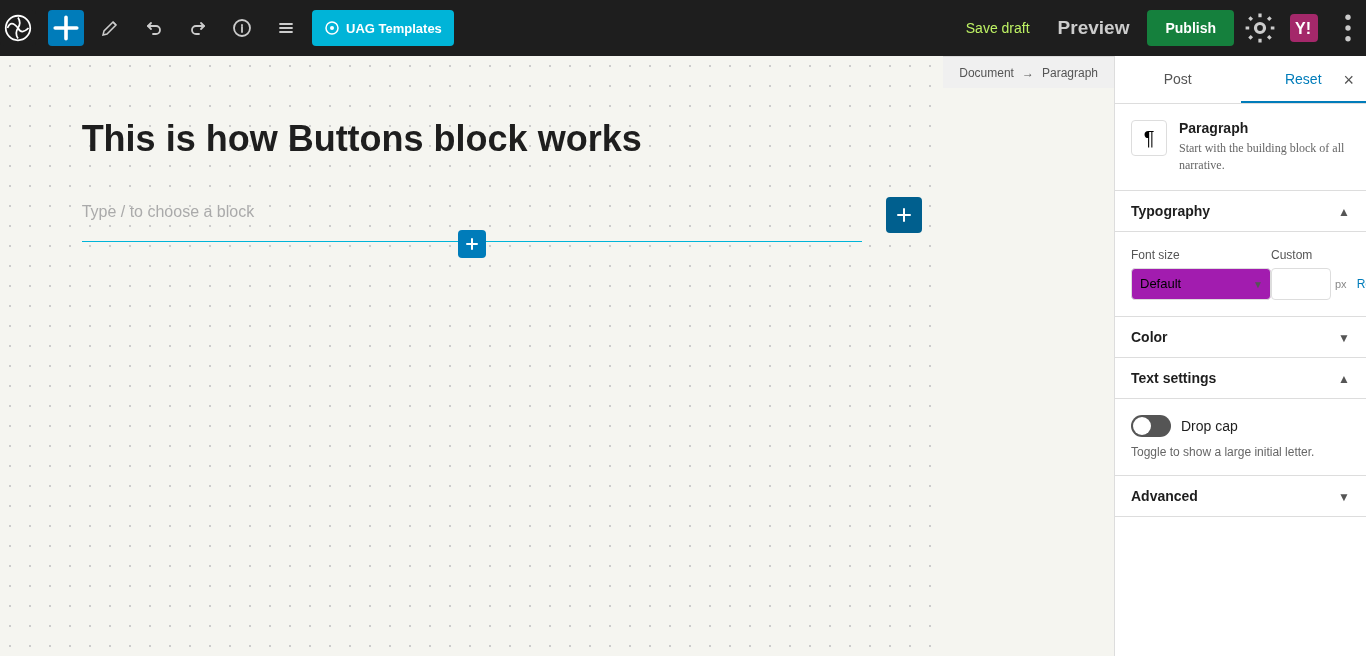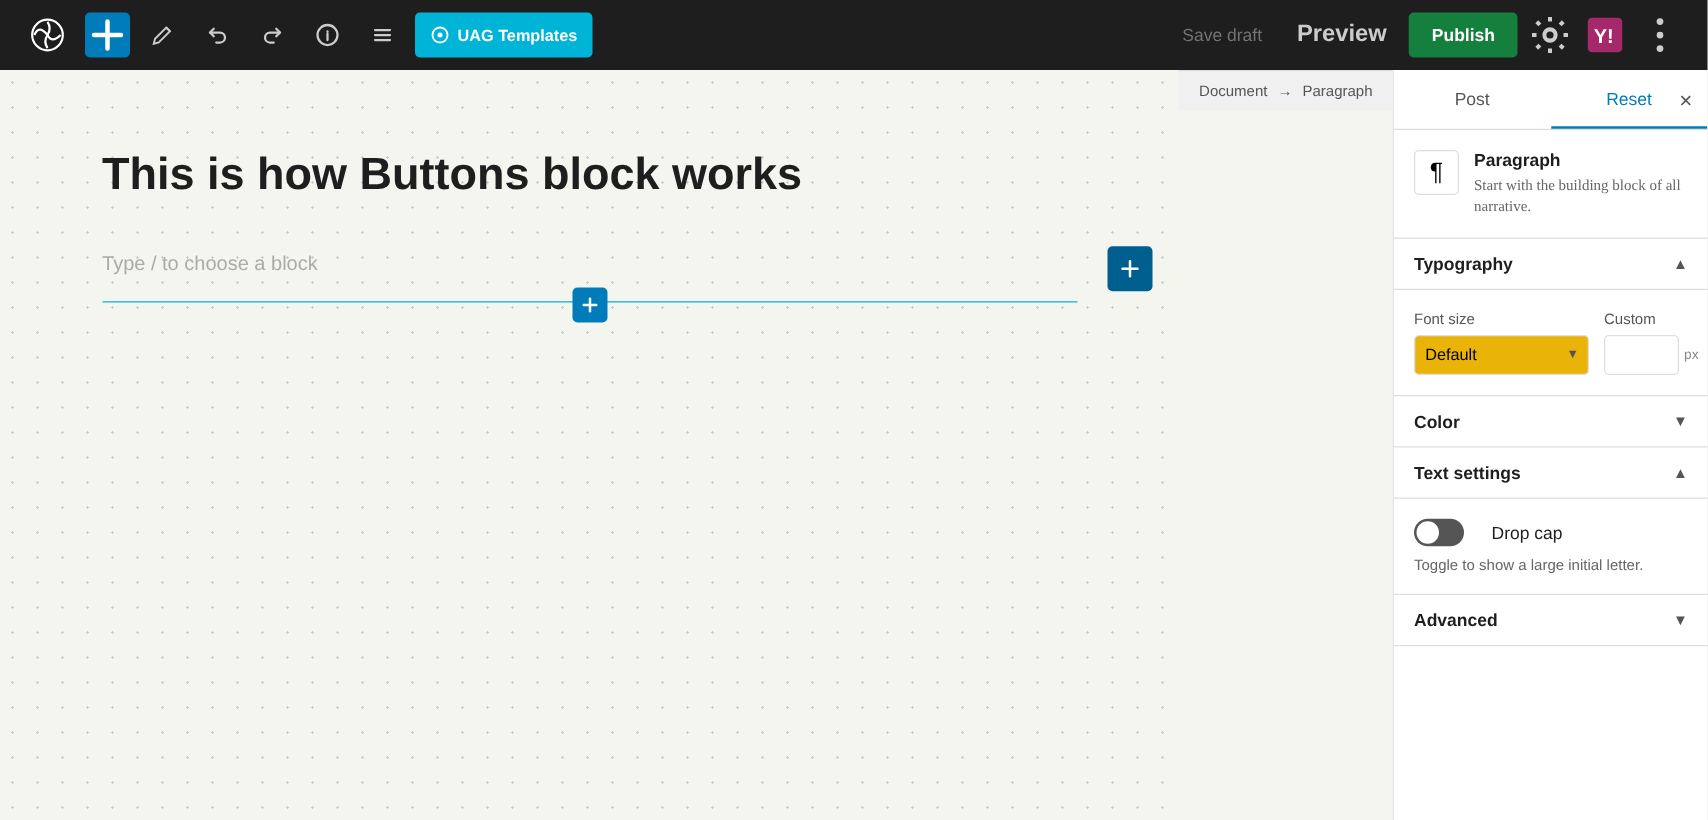--- a/index.html
+++ b/index.html
@@ -1,21 +1,21 @@
 <!DOCTYPE html>
 <html><head>
   <meta charset="utf-8">
   <style>
     * { box-sizing: border-box; margin: 0; padding: 0; }
     body { font-family: -apple-system, BlinkMacSystemFont, 'Segoe UI', sans-serif; background: #f0f0f1; height: 656px; overflow: hidden; display: flex; flex-direction: column; }
 
     
     .toolbar {
       display: flex; align-items: center; height: 56px;
-      background: #1e1e1e; padding: 0 20px; gap: 8px; flex-shrink: 0; z-index: 100;
+      background: #1e1e1e; padding: 0 0; gap: 8px; flex-shrink: 0; z-index: 100;
     }
     .toolbar-wp-logo {
       width: 36px; height: 36px; background: #1e1e1e; border-radius: 4px;
       display: flex; align-items: center; justify-content: center; cursor: pointer;
       margin-right: 4px;
     }
     .toolbar-wp-logo svg { width: 28px; height: 28px; }
     .toolbar-btn {
       width: 36px; height: 36px; background: none; border: none; cursor: pointer;
       display: flex; align-items: center; justify-content: center;
@@ -32,21 +32,21 @@
     .uag-btn {
       display: flex; align-items: center; gap: 6px;
       background: #00b4d8; border: none; border-radius: 4px;
       color: white; font-size: 13px; font-weight: 600; padding: 6px 12px;
       cursor: pointer; height: 36px;
     }
 
     .toolbar-spacer { flex: 1; }
 
     .save-draft-btn {
-      background: none; border: none; color: #737373; font-size: 14px;
+      background: none; border: none; color: #bef264; font-size: 14px;
       cursor: pointer; padding: 6px 10px; border-radius: 4px;
     }
 
     .preview-btn {
       background: none; border: none; color: #ccc; font-size: 19px;
       cursor: pointer; padding: 6px 10px; border-radius: 4px; font-weight: bold;
     }
 
     .publish-btn {
       background: #15803d; border: none; color: white; font-size: 14px; font-weight: 600;
@@ -145,59 +145,59 @@
       width: 36px; height: 36px; background: white; border: 1px solid #ddd;
       border-radius: 4px; display: flex; align-items: center; justify-content: center;
       font-size: 20px; flex-shrink: 0;
     }
     .block-info-text {}
     .block-info-title { font-size: 14px; font-weight: 600; color: #1e1e1e; margin-bottom: 4px; }
     .block-info-desc { font-size: 12px; color: #666; line-height: 1.4; font-family: Liberation Serif, serif; }
 
     
     .section-header {
-      display: flex; align-items: center; justify-content: space-between;
+      display: flex; align-items: flex-end; justify-content: space-between;
       padding: 12px 16px; cursor: pointer; border-bottom: 1px solid #ddd;
     }
     .section-header-title { font-size: 14px; font-weight: 600; color: #1e1e1e; }
     .section-header-chevron { color: #555; font-size: 12px; }
 
     
     .typography-section { padding: 16px; border-bottom: 1px solid #ddd; }
     .font-size-row {
-      display: flex; align-items: center; gap: 12px; margin-top: 0;
+      display: flex; align-items: center; margin-top: 0;
     }
     .font-size-label { font-size: 12px; color: #555; margin-bottom: 6px; }
     .font-size-col { display: flex; flex-direction: column; }
     .font-size-select-wrap { position: relative; }
     .font-size-select {
       width: 140px; height: 32px; border: 1px solid #ddd; border-radius: 4px;
       font-size: 13px; padding: 0 12px 0 8px; appearance: none;
-      background: #eab308; cursor: pointer;
+      background: #a21caf; cursor: pointer;
     }
     .font-size-select-arrow {
       position: absolute; right: 8px; top: 50%; transform: translateY(-50%);
       font-size: 10px; color: #555; pointer-events: none;
     }
     .custom-col { display: flex; flex-direction: column; flex: 1; }
     .custom-input-wrap { display: flex; align-items: center; gap: 4px; }
     .custom-input {
       width: 60px; height: 32px; border: 1px solid #ddd; border-radius: 4px;
       font-size: 13px; padding: 0 4px; text-align: center;
     }
     .px-label { font-size: 11px; color: #888; }
     .reset-btn {
       background: none; border: none; color: #007cba; font-size: 12px;
       cursor: pointer; padding: 4px 6px; border-radius: 3px;
     }
 
     
     .text-settings-section { padding: 16px; border-bottom: 1px solid #ddd; }
     .drop-cap-row {
-      display: flex; align-items: center; gap: 22px; margin-bottom: 8px;
+      display: flex; align-items: center; gap: 10px; margin-bottom: 8px;
     }
     .toggle-switch {
       width: 40px; height: 22px; background: #555; border-radius: 11px;
       position: relative; cursor: pointer; flex-shrink: 0;
     }
     .toggle-knob {
       position: absolute; left: 2px; top: 2px;
       width: 18px; height: 18px; background: white; border-radius: 50%;
       transition: left 0.2s;
     }

